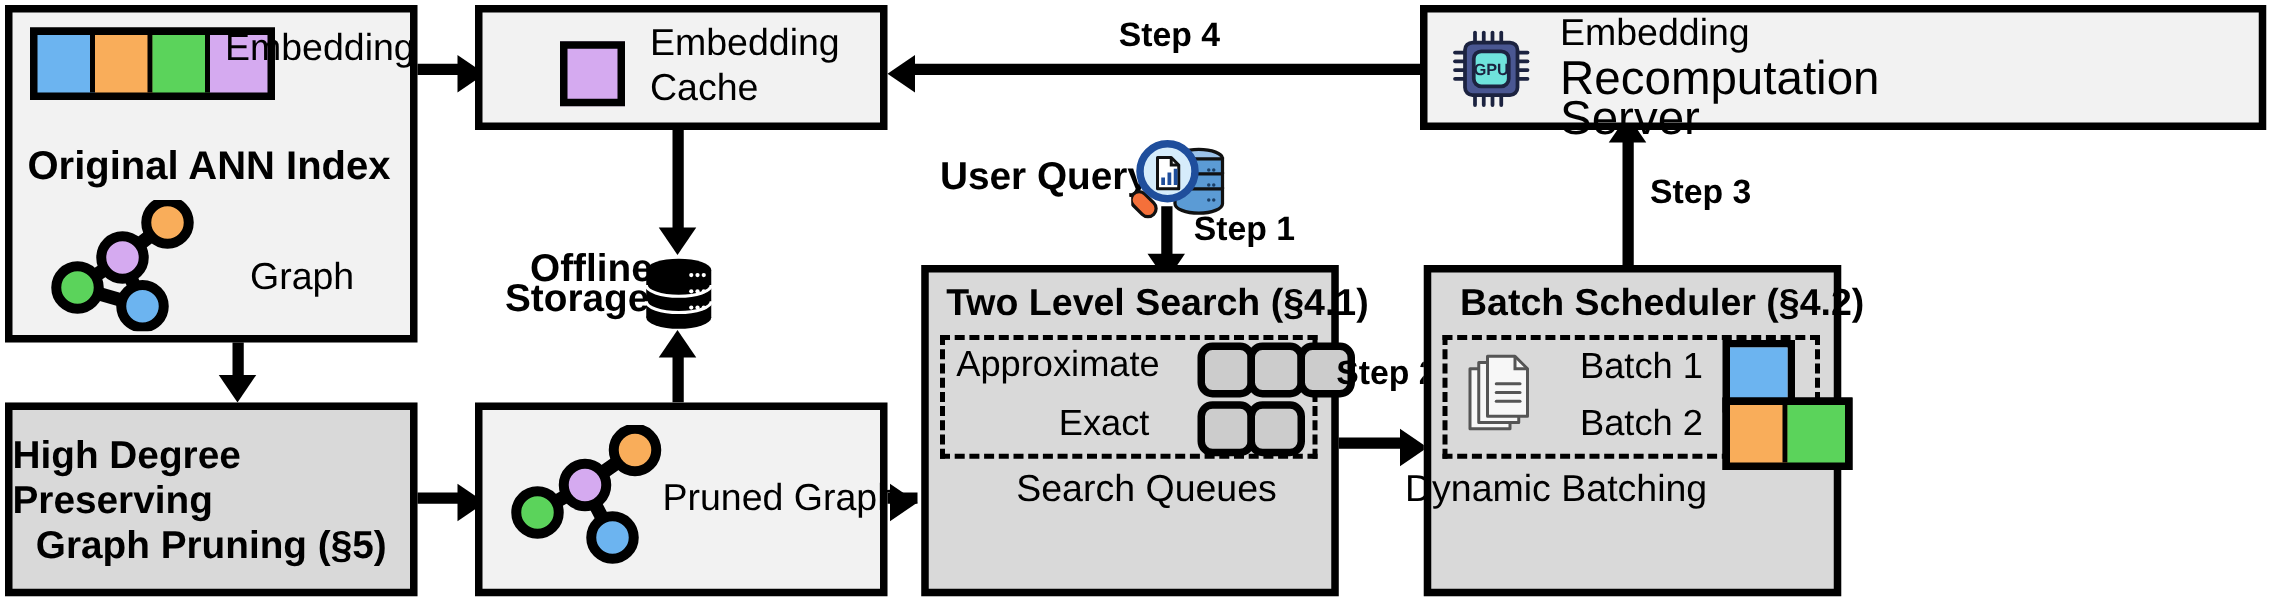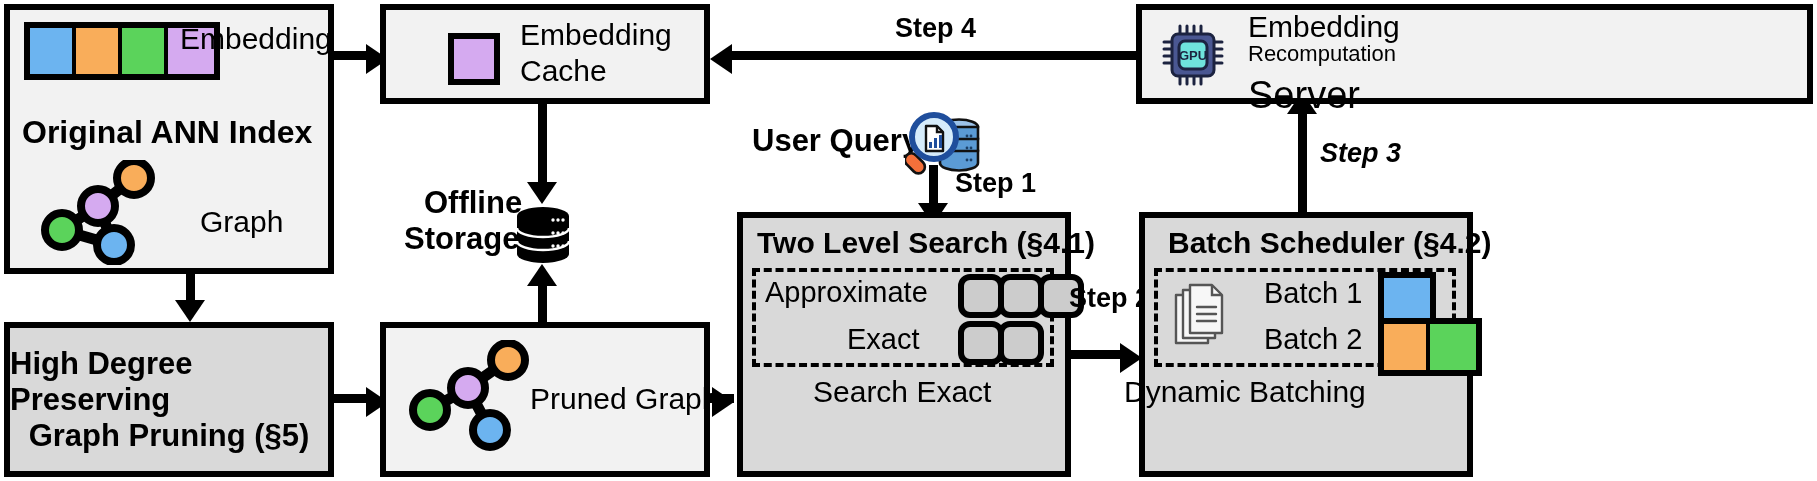--- a/index.html
+++ b/index.html
@@ -110,21 +110,21 @@
   <div class="box" style="left:380px; top:4px; width:330px; height:100px;"></div>
 
   <div class="swatch-single" style="left:448px; top:33px; width:52px; height:52px; background:#d5aaf0;"></div>
 
   <div class="lbl" style="left:520px; top:18px; font-size:30px;">Embedding</div>
   <div class="lbl" style="left:520px; top:54px; font-size:30px;">Cache</div>
 
   <div class="aline" style="left:538px; top:104px; width:9px; height:80px;"></div>
   <div class="ahead down" style="left:527px; top:182px;"></div>
 
-  <div class="lbl bold" style="left:424px; top:186px; font-size:31px;">Offline</div>
+  <div class="lbl bold" style="left:424px; top:198px; font-size:31px;">Offline</div>
   <div class="lbl bold" style="left:404px; top:222px; font-size:31px;">Storage</div>
 
   <svg class="icon-svg" style="left:515px; top:206px;" width="56" height="58" viewBox="0 0 56 58">
     <g fill="#000">
       <ellipse cx="28" cy="10" rx="26" ry="9"></ellipse>
       <rect x="2" y="10" width="52" height="38"></rect>
       <ellipse cx="28" cy="48" rx="26" ry="9"></ellipse>
     </g>
     <g stroke="#fff" stroke-width="2.5" fill="none">
       <path d="M2 22 A26 9 0 0 0 54 22"></path>
@@ -215,21 +215,21 @@
     <div class="slot"></div>
     <div class="slot"></div>
   </div>
 
   <div class="lbl" style="left:847px; top:323px; font-size:29px;">Exact</div>
   <div class="slotrow" style="left:958px; top:321px;">
     <div class="slot"></div>
     <div class="slot"></div>
   </div>
 
-  <div class="lbl" style="left:813px; top:375px; font-size:30px;">Search Exact</div>
+  <div class="lbl" style="left:813px; top:375px; font-size:30px;">Search Queues</div>
 
   <div class="aline" style="left:1071px; top:350px; width:53px; height:9px;"></div>
   <div class="ahead right" style="left:1120px; top:343px;"></div>
   <div class="lbl bold" style="left:1069px; top:283px; font-size:27px;">Step 2</div>
 
   <div class="box shaded" style="left:1139px; top:212px; width:334px; height:265px;"></div>
 
   <div class="lbl bold" style="left:1168px; top:226px; font-size:30px;">Batch Scheduler (§4.2)</div>
 
   <div class="dashed" style="left:1154px; top:268px; width:302px; height:99px;"></div>
@@ -256,21 +256,21 @@
   <div class="lbl" style="left:1264px; top:323px; font-size:29px;">Batch 2</div>
   <div class="strip" style="left:1378px; top:318px;">
     <div class="sw" style="background:#f9ad5a;"></div>
     <div class="sw" style="background:#5bd35b;"></div>
   </div>
 
   <div class="lbl" style="left:1124px; top:375px; font-size:30px;">Dynamic Batching</div>
 
   <div class="aline" style="left:1298px; top:110px; width:9px; height:102px;"></div>
   <div class="ahead up" style="left:1287px; top:92px;"></div>
-  <div class="lbl bold" style="left:1320px; top:138px; font-size:27px;font-style:italic;">Step 3</div>
+  <div class="lbl bold" style="left:1320px; top:138px; font-size:27px;">Step 3</div>
 
   <div class="box" style="left:1136px; top:4px; width:677px; height:100px;"></div>
 
   <svg class="icon-svg" style="left:1162px; top:24px;" width="62" height="62" viewBox="0 0 62 62">
     <g stroke="#1c2340" stroke-width="3" stroke-linecap="round">
       <line x1="18" y1="2" x2="18" y2="11"></line>
         <line x1="25" y1="2" x2="25" y2="11"></line>
       <line x1="32" y1="2" x2="32" y2="11"></line>
         <line x1="39" y1="2" x2="39" y2="11"></line>
       <line x1="18" y1="51" x2="18" y2="60"></line>
@@ -285,20 +285,20 @@
         <line x1="51" y1="25" x2="60" y2="25"></line>
       <line x1="51" y1="32" x2="60" y2="32"></line>
         <line x1="51" y1="39" x2="60" y2="39"></line>
     </g>
     <rect x="10" y="10" width="42" height="42" rx="6" fill="#4a5792" stroke="#1c2340" stroke-width="3"></rect>
     <rect x="17" y="17" width="28" height="28" rx="6" fill="#6fe3dc" stroke="#1c2340" stroke-width="3"></rect>
     <text x="31" y="36" font-family="Liberation Sans, sans-serif" font-size="13" font-weight="bold" fill="#1c2340" text-anchor="middle">GPU</text>
   </svg>
 
   <div class="lbl" style="left:1248px; top:10px; font-size:30px;">Embedding</div>
-  <div class="lbl" style="left:1248px; top:42px; font-size:22px;">Recomputation</div>
+  <div class="lbl" style="left:1248px; top:42px; font-size:38px;">Recomputation</div>
   <div class="lbl" style="left:1248px; top:74px; font-size:38px;">Server</div>
 
   <div class="aline" style="left:732px; top:51px; width:404px; height:9px;"></div>
   <div class="ahead left" style="left:710px; top:44px;"></div>
   <div class="lbl bold" style="left:895px; top:13px; font-size:27px;">Step 4</div>
 
 </div>
 
 </body></html>

